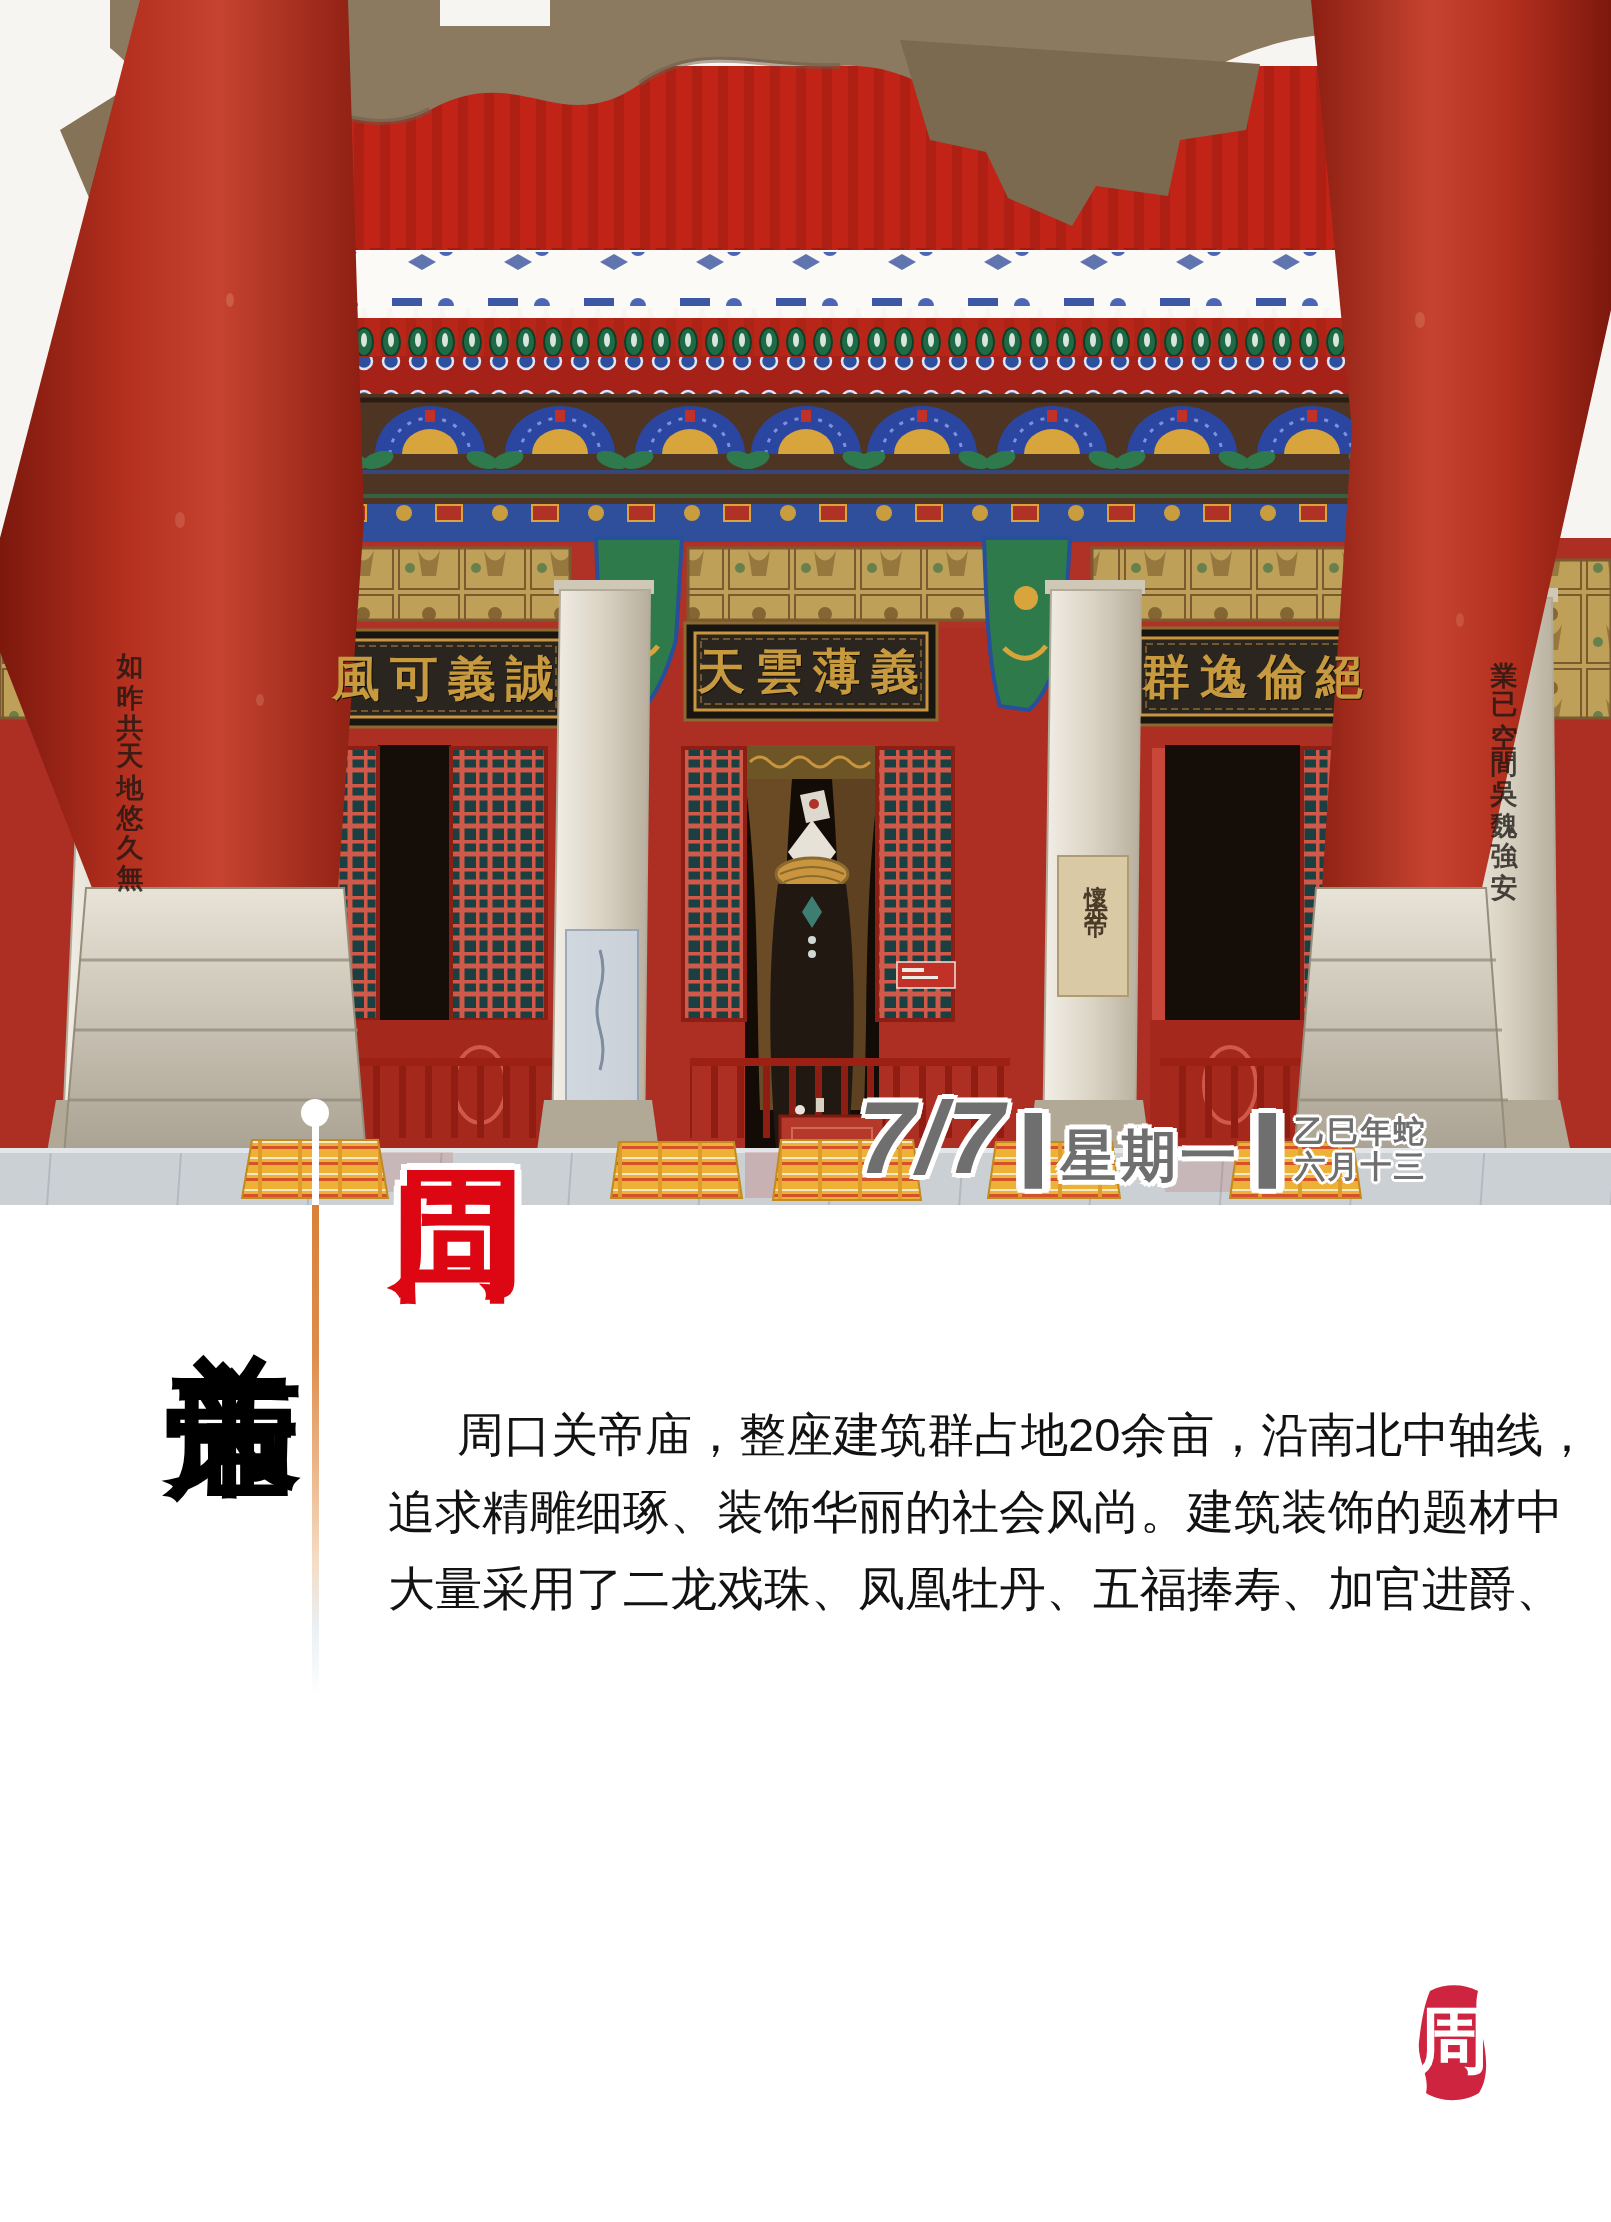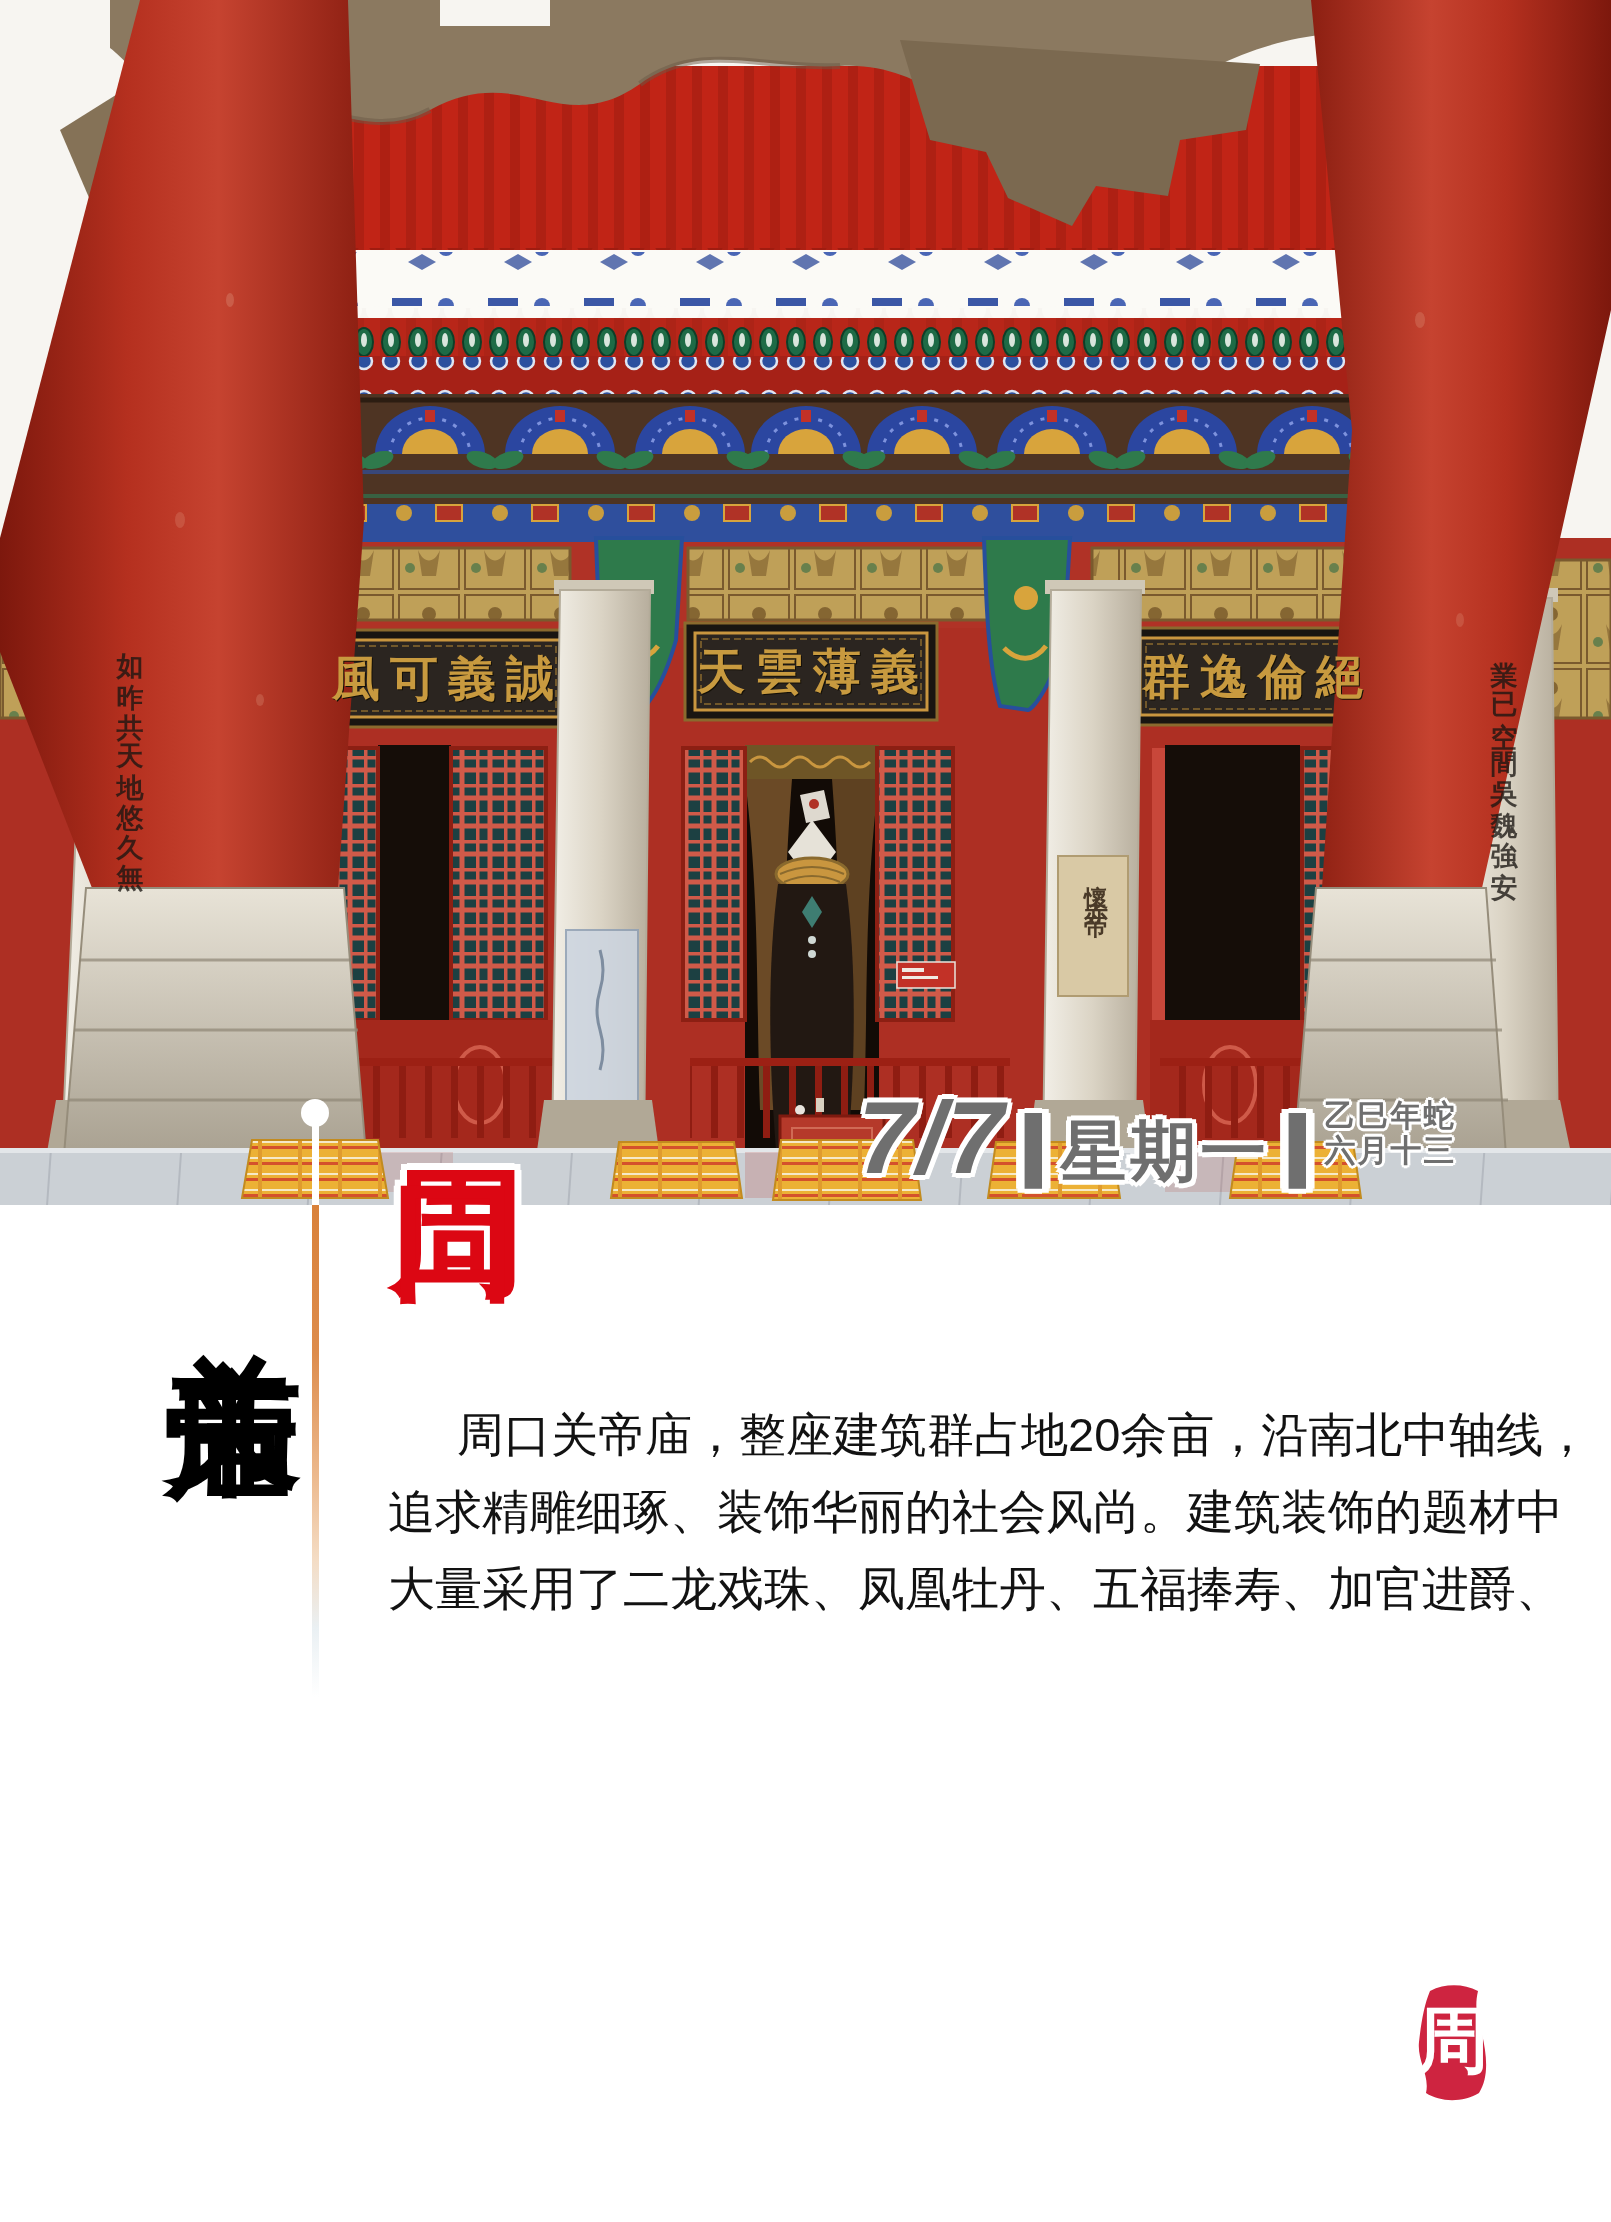--- a/index.html
+++ b/index.html
@@ -37,22 +37,22 @@
   .cal-outline{
     text-shadow:-4px -4px 0 #fff,4px -4px 0 #fff,-4px 4px 0 #fff,4px 4px 0 #fff,
                 -5px 0 0 #fff,5px 0 0 #fff,0 -5px 0 #fff,0 5px 0 #fff;
   }
   .cal-outline-sm{
     text-shadow:-2px -2px 0 #fff,2px -2px 0 #fff,-2px 2px 0 #fff,2px 2px 0 #fff,
                 -3px 0 0 #fff,3px 0 0 #fff,0 -3px 0 #fff,0 3px 0 #fff;
   }
   .cal-date{font-size:102px;font-weight:900;font-style:italic;line-height:0.88;letter-spacing:2px;}
   .cal-sep{font-size:80px;font-weight:900;line-height:0.95;transform:scaleX(1.7);margin-bottom:2px;}
-  .cal-week{font-size:66px;font-weight:900;line-height:0.98;letter-spacing:4px;}
-  .cal-lunar{display:flex;flex-direction:column;margin-bottom:16px;}
+  .cal-week{font-size:56px;font-weight:900;line-height:0.98;letter-spacing:4px;}
+  .cal-lunar{display:flex;flex-direction:column;margin-bottom:0;}
   .cal-lunar div{font-size:31px;font-weight:700;line-height:35px;letter-spacing:2px;}
   
   .zhoukou{
     position:absolute;left:366px;top:1062px;
     writing-mode:vertical-rl;text-orientation:upright;
     font-family:"DejaVu Serif","Liberation Serif",serif;
     font-size:138px;font-weight:700;letter-spacing:26px;color:#dc0713;
     text-shadow:-6px -6px 0 #fff,6px -6px 0 #fff,-6px 6px 0 #fff,6px 6px 0 #fff,
                 -7px 0 0 #fff,7px 0 0 #fff,0 -7px 0 #fff,0 7px 0 #fff;
     z-index:5;

